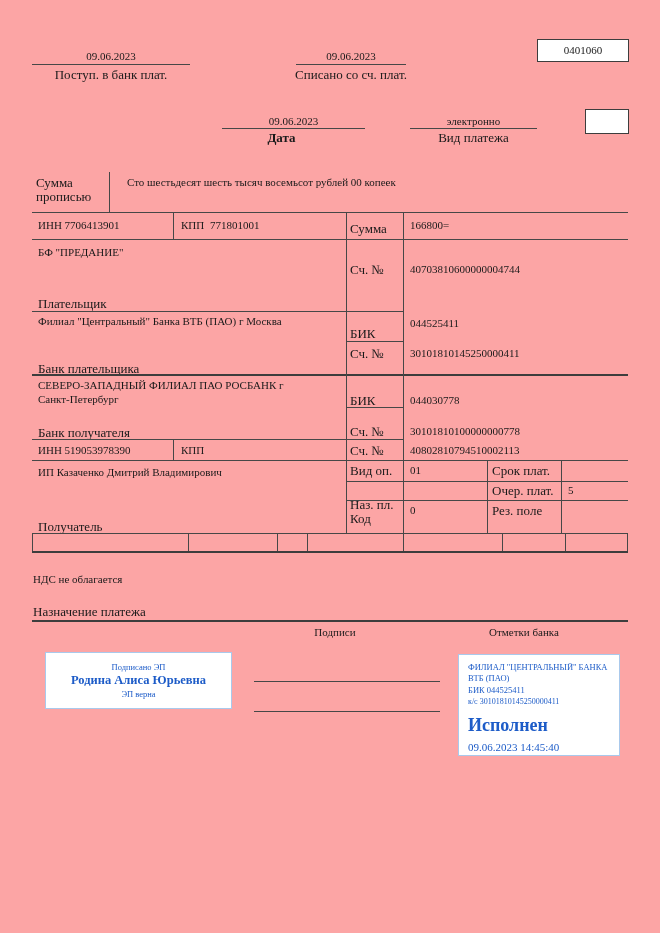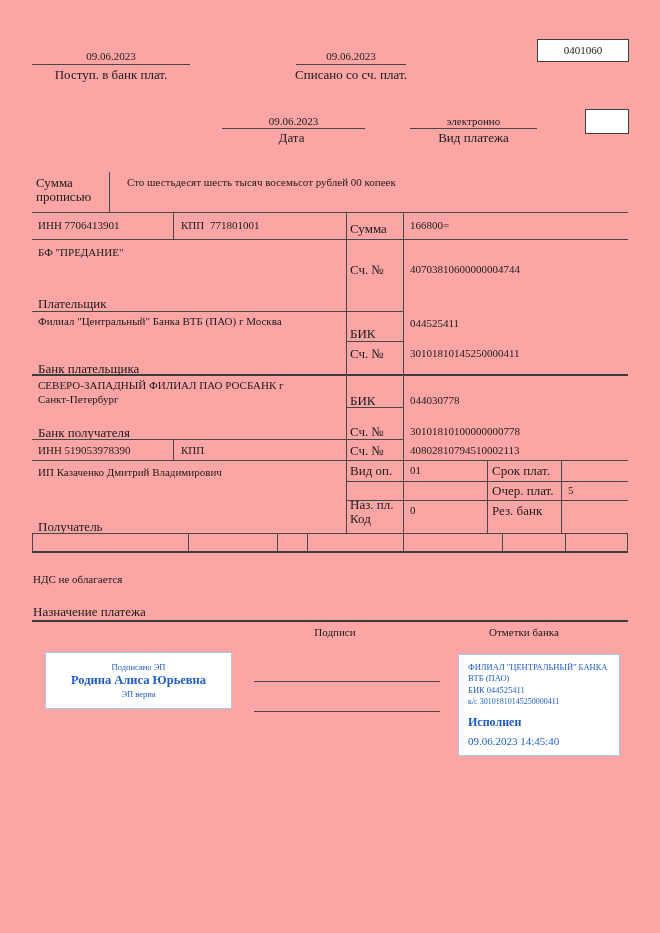--- a/index.html
+++ b/index.html
@@ -14,21 +14,21 @@
   .hl{position:absolute;height:1px;background:#474747;}
   .hl2{position:absolute;height:2px;background:#3d3d3d;}
   .vl{position:absolute;width:1px;background:#474747;}
   .box{position:absolute;border:1.5px solid #3d3d3d;background:#fff;}
   .stamp{position:absolute;border:1px solid #a9c9ec;background:#fff;}
   .blue{color:#1d5cc8;}
   .stamp-small{font-size:8.5px;}
   .stamp-name{font-size:12.5px;font-weight:bold;}
   .bank-stamp-line{font-size:8.5px;line-height:1.35;white-space:nowrap;}
   .bank-stamp-acct{font-size:8px;line-height:1.4;white-space:nowrap;}
-  .executed{font-size:12px;font-weight:bold;margin-top:7px;}
+  .executed{font-size:18px;font-weight:bold;margin-top:7px;}
   .exec-dt{font-size:11px;margin-top:5px;}
 </style>
 </head>
 <body>
 
 <div class="page">
 
   <div class="t c" style="left:32px;top:50px;width:158px;">09.06.2023</div>
   <div class="hl" style="left:32px;top:64px;width:158px;"></div>
   <div class="t s c" style="left:32px;top:68px;width:158px;">Поступ. в банк плат.</div>
@@ -36,21 +36,21 @@
   <div class="t c" style="left:296px;top:50px;width:110px;">09.06.2023</div>
   <div class="hl" style="left:296px;top:64px;width:110px;"></div>
   <div class="t s c" style="left:254px;top:68px;width:194px;">Списано со сч. плат.</div>
 
   <div class="box" style="left:537px;top:39px;width:90px;height:21px;">
     <div class="t c" style="left:0;top:4px;width:100%;">0401060</div>
   </div>
 
   <div class="t c" style="left:222px;top:115px;width:143px;">09.06.2023</div>
   <div class="hl" style="left:222px;top:128px;width:143px;"></div>
-  <div class="t s c" style="left:220px;top:131px;width:143px;">Дата</div>
+  <div class="t s c" style="left:210px;top:131px;width:143px;font-weight:bold;">Дата</div>
 
   <div class="t c" style="left:410px;top:115px;width:127px;">электронно</div>
   <div class="hl" style="left:410px;top:128px;width:127px;"></div>
   <div class="t s c" style="left:410px;top:131px;width:127px;">Вид платежа</div>
 
   <div class="box" style="left:585px;top:109px;width:42px;height:23px;"></div>
 
   <div class="vl" style="left:109px;top:172px;height:40px;"></div>
   <div class="t s" style="left:36px;top:176px;">Сумма</div>
   <div class="t s" style="left:36px;top:190px;">прописью</div>
@@ -105,21 +105,21 @@
   <div class="t s" style="left:492px;top:464px;">Срок плат.</div>
   <div class="hl" style="left:346px;top:481px;width:282px;"></div>
 
   <div class="t s" style="left:350px;top:484px;margin-top:14px;">Наз. пл.</div>
   <div class="t s" style="left:492px;top:484px;">Очер. плат.</div>
   <div class="t" style="left:568px;top:484px;">5</div>
   <div class="hl" style="left:346px;top:500px;width:282px;"></div>
 
   <div class="t s" style="left:350px;top:512px;">Код</div>
   <div class="t" style="left:410px;top:504px;">0</div>
-  <div class="t s" style="left:492px;top:504px;">Рез. банк</div>
+  <div class="t s" style="left:492px;top:504px;">Рез. поле</div>
   <div class="hl" style="left:32px;top:533px;width:596px;"></div>
 
   <div class="vl" style="left:346px;top:212px;height:321px;"></div>
   <div class="vl" style="left:403px;top:212px;height:339px;"></div>
   <div class="vl" style="left:487px;top:460px;height:73px;"></div>
   <div class="vl" style="left:561px;top:460px;height:73px;"></div>
 
   <div class="vl" style="left:32px;top:533px;height:18px;"></div>
   <div class="vl" style="left:188px;top:533px;height:18px;"></div>
   <div class="vl" style="left:277px;top:533px;height:18px;"></div>

